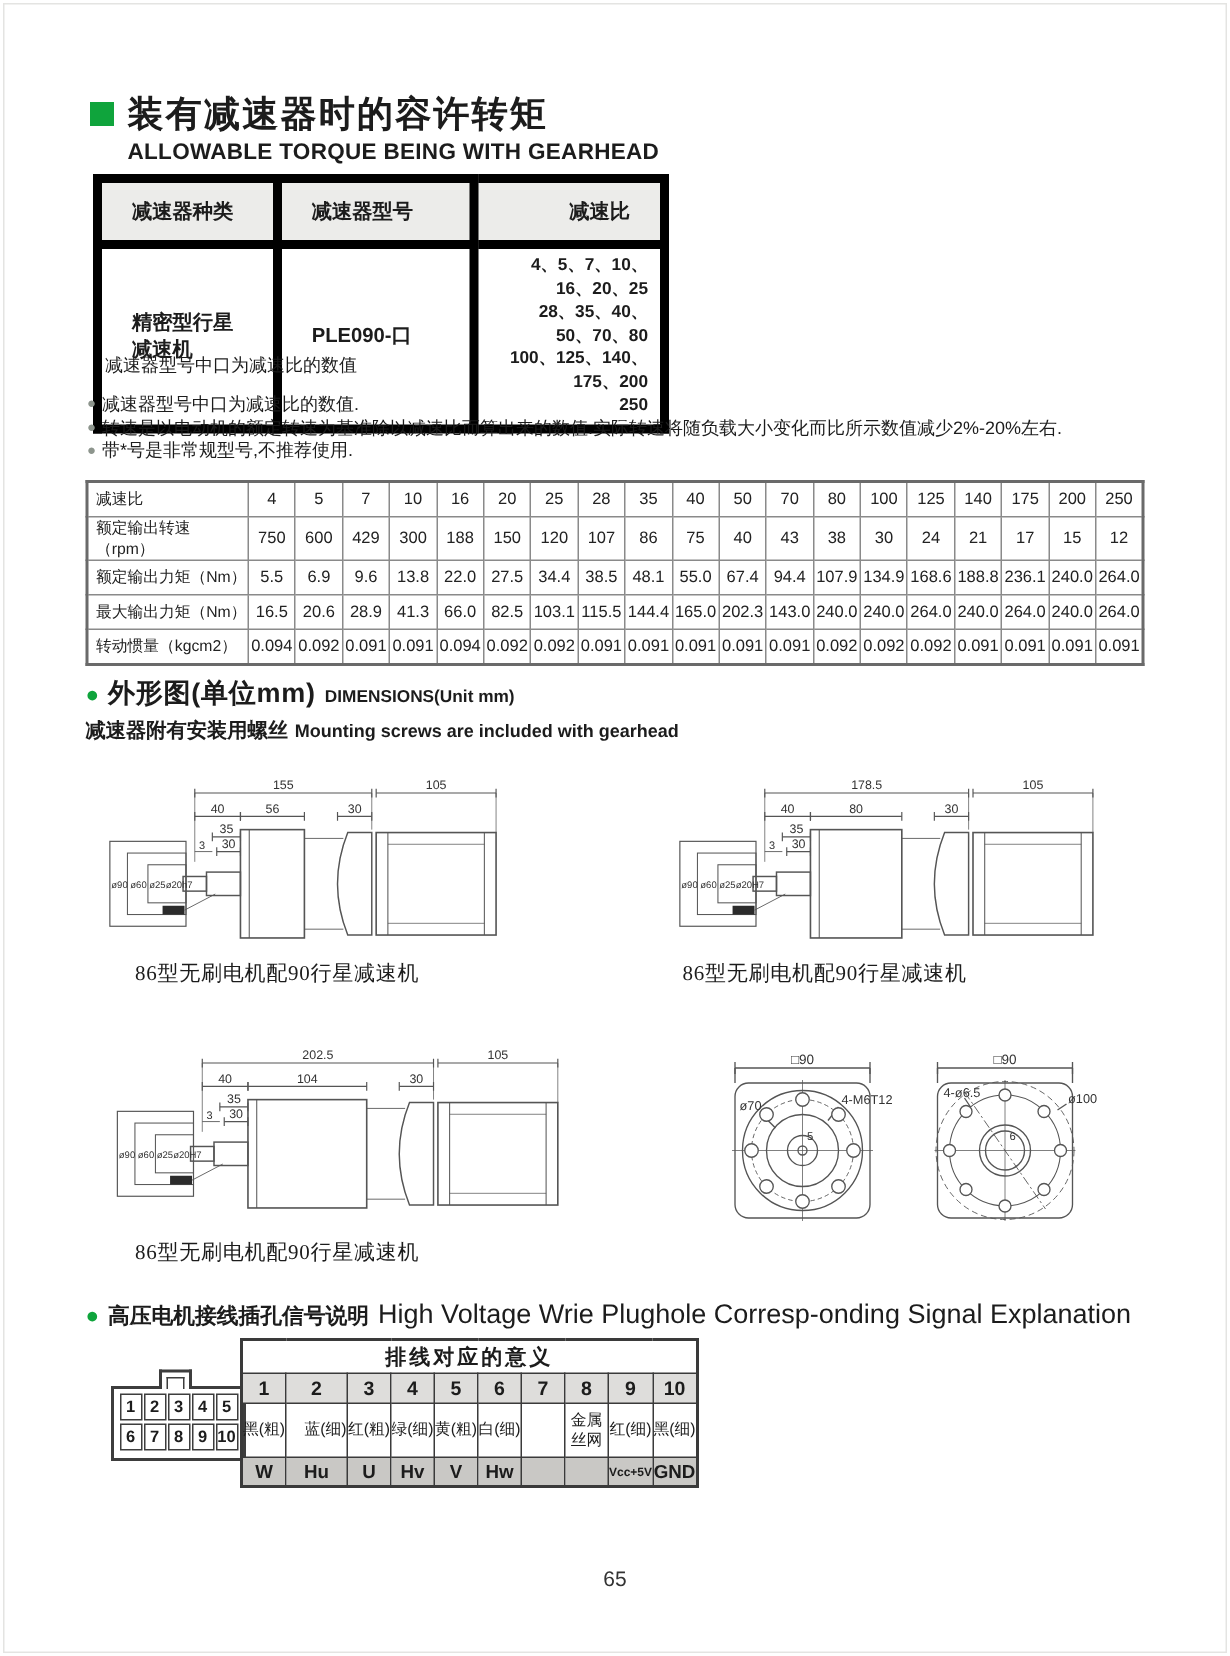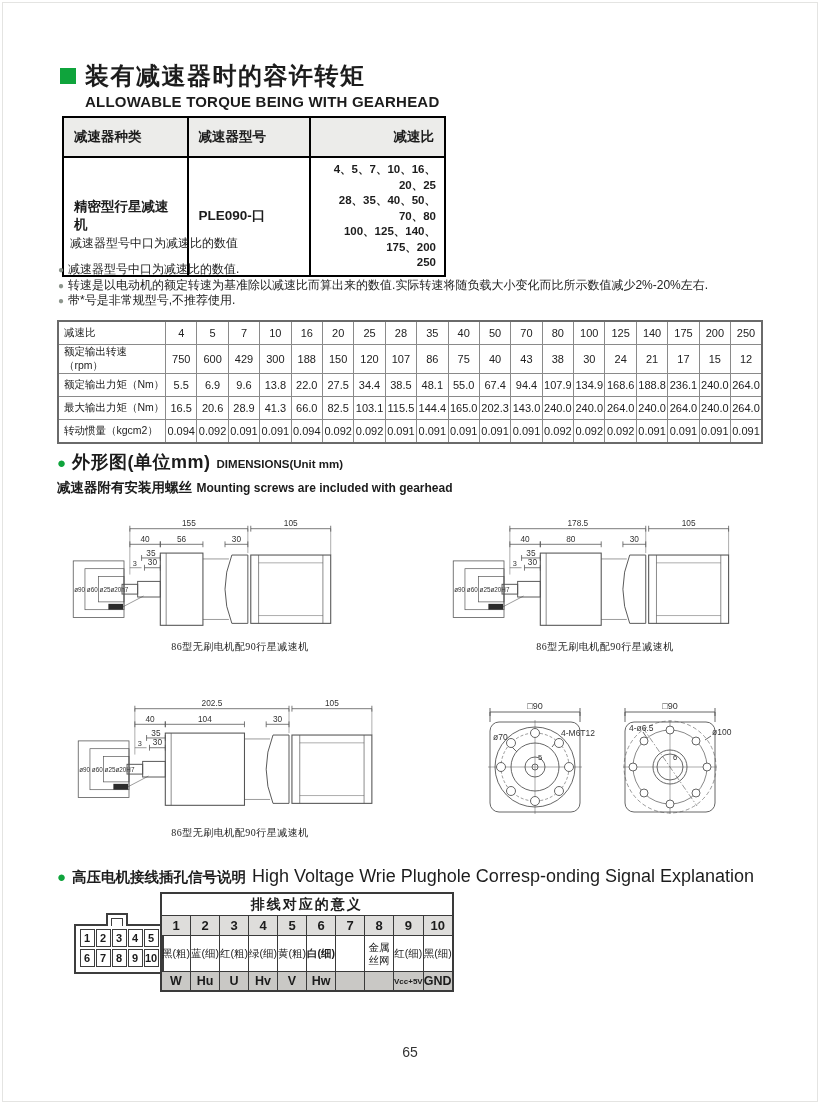--- a/index.html
+++ b/index.html
@@ -9,21 +9,21 @@
 
   
   #title-block{left:60px;top:60px}
   .title-row{display:flex;align-items:center;gap:9px}
   .green-sq{width:16px;height:16px;background:var(--accent)}
   .title-cn{font-size:24px;font-weight:bold;letter-spacing:1.5px}
   .title-en{font-size:15px;font-weight:bold;margin:1px 0 0 25px;letter-spacing:.2px}
 
   
   #gearhead-table{left:62px;top:116px;width:384px;border-collapse:collapse;border:2px solid #4d4d4d}
-  #gearhead-table th,#gearhead-table td{border:2px solid #000000;padding:4px 10px;font-size:13.5px}
+  #gearhead-table th,#gearhead-table td{border:6px solid #000000;padding:4px 20px;font-size:13.5px}
   #gearhead-table thead th{background:#ececea;text-align:left;height:30px;font-weight:bold}
   #gearhead-table thead th:last-child{text-align:right}
   #gearhead-table tbody td{height:76px;vertical-align:middle;font-weight:bold}
   #gearhead-table td.ratios{font-size:11.5px;text-align:right;line-height:1.35;font-weight:bold;padding-right:8px}
   #t1-footnote{left:70px;top:235px;font-size:12px}
 
   
   #notes{left:58px;top:262px;font-size:12px;line-height:15.5px}
   .note-line{display:flex;align-items:flex-start;gap:4px}
   .note-bullet{color:#8d958d;font-size:10px;line-height:15px}
@@ -38,21 +38,21 @@
   .sec-line{display:flex;align-items:baseline;gap:6px}
   .green-dot{color:var(--accent);font-size:15px;line-height:1}
   .sec-cn{font-size:18px;font-weight:bold;letter-spacing:.5px}
   .sec-en{font-size:11.5px;font-weight:bold}
   #dims-sub{left:57px;top:478px}
   .sub-cn{font-size:13.5px;font-weight:bold}
   .sub-en{font-size:12px;font-weight:bold}
 
   .drawing{position:absolute}
   .drawing svg{display:block}
-  .caption{position:absolute;font-family:"Liberation Serif",serif;font-size:10px;text-align:center;letter-spacing:.5px}
+  .caption{position:absolute;font-family:"Liberation Serif",serif;font-size:14px;text-align:left;letter-spacing:.5px}
 
   
   #signal-heading{left:57px;top:866px}
   .sec2-cn{font-size:14.5px;font-weight:bold}
   .sec2-en{font-size:18px;font-weight:normal}
 
   
   #connector{left:74px;top:924px;width:86px;height:46px;border:2px solid #3d3d3d;background:#fff}
   #connector .tab{position:absolute;left:30px;top:-13px;width:18px;height:11px;border:2px solid #3d3d3d;border-bottom:none;background:#fff}
   #connector .tab:after{content:"";position:absolute;left:3px;top:3px;right:3px;bottom:0;border:1.5px solid #3d3d3d;border-bottom:none}
@@ -527,25 +527,25 @@
         <td style="width: 28px;">4</td>
         <td style="width: 28px;">5</td>
         <td style="width: 28px;">6</td>
         <td style="width: 28px;">7</td>
         <td style="width: 28px;">8</td>
         <td style="width: 28px;">9</td>
         <td style="width: 28px;">10</td>
       </tr>
     <tr class="cols">
         <td style="width: 28px;">黑(粗)</td>
-        <td style="width: 28px;">蓝(细)</td>
+        <td style="width: 28px; padding-left: 12px;">蓝(细)</td>
         <td style="width: 28px; margin-left: 28px;">红(粗)</td>
         <td style="width: 28px;">绿(细)</td>
         <td style="width: 28px;">黄(粗)</td>
-        <td style="width: 28px; font-weight: bold;">白(细)</td>
+        <td style="width: 28px;">白(细)</td>
         <td style="width: 28px;"></td>
         <td style="width: 28px;">金属丝网</td>
         <td style="width: 28px;">红(细)</td>
         <td style="width: 28px; margin-top: 27px;">黑(细)</td>
       </tr>
     <tr class="sigs">
         <td style="width: 28px;">W</td>
         <td style="width: 28px;">Hu</td>
         <td style="width: 28px;">U</td>
         <td style="width: 28px;">Hv</td>

